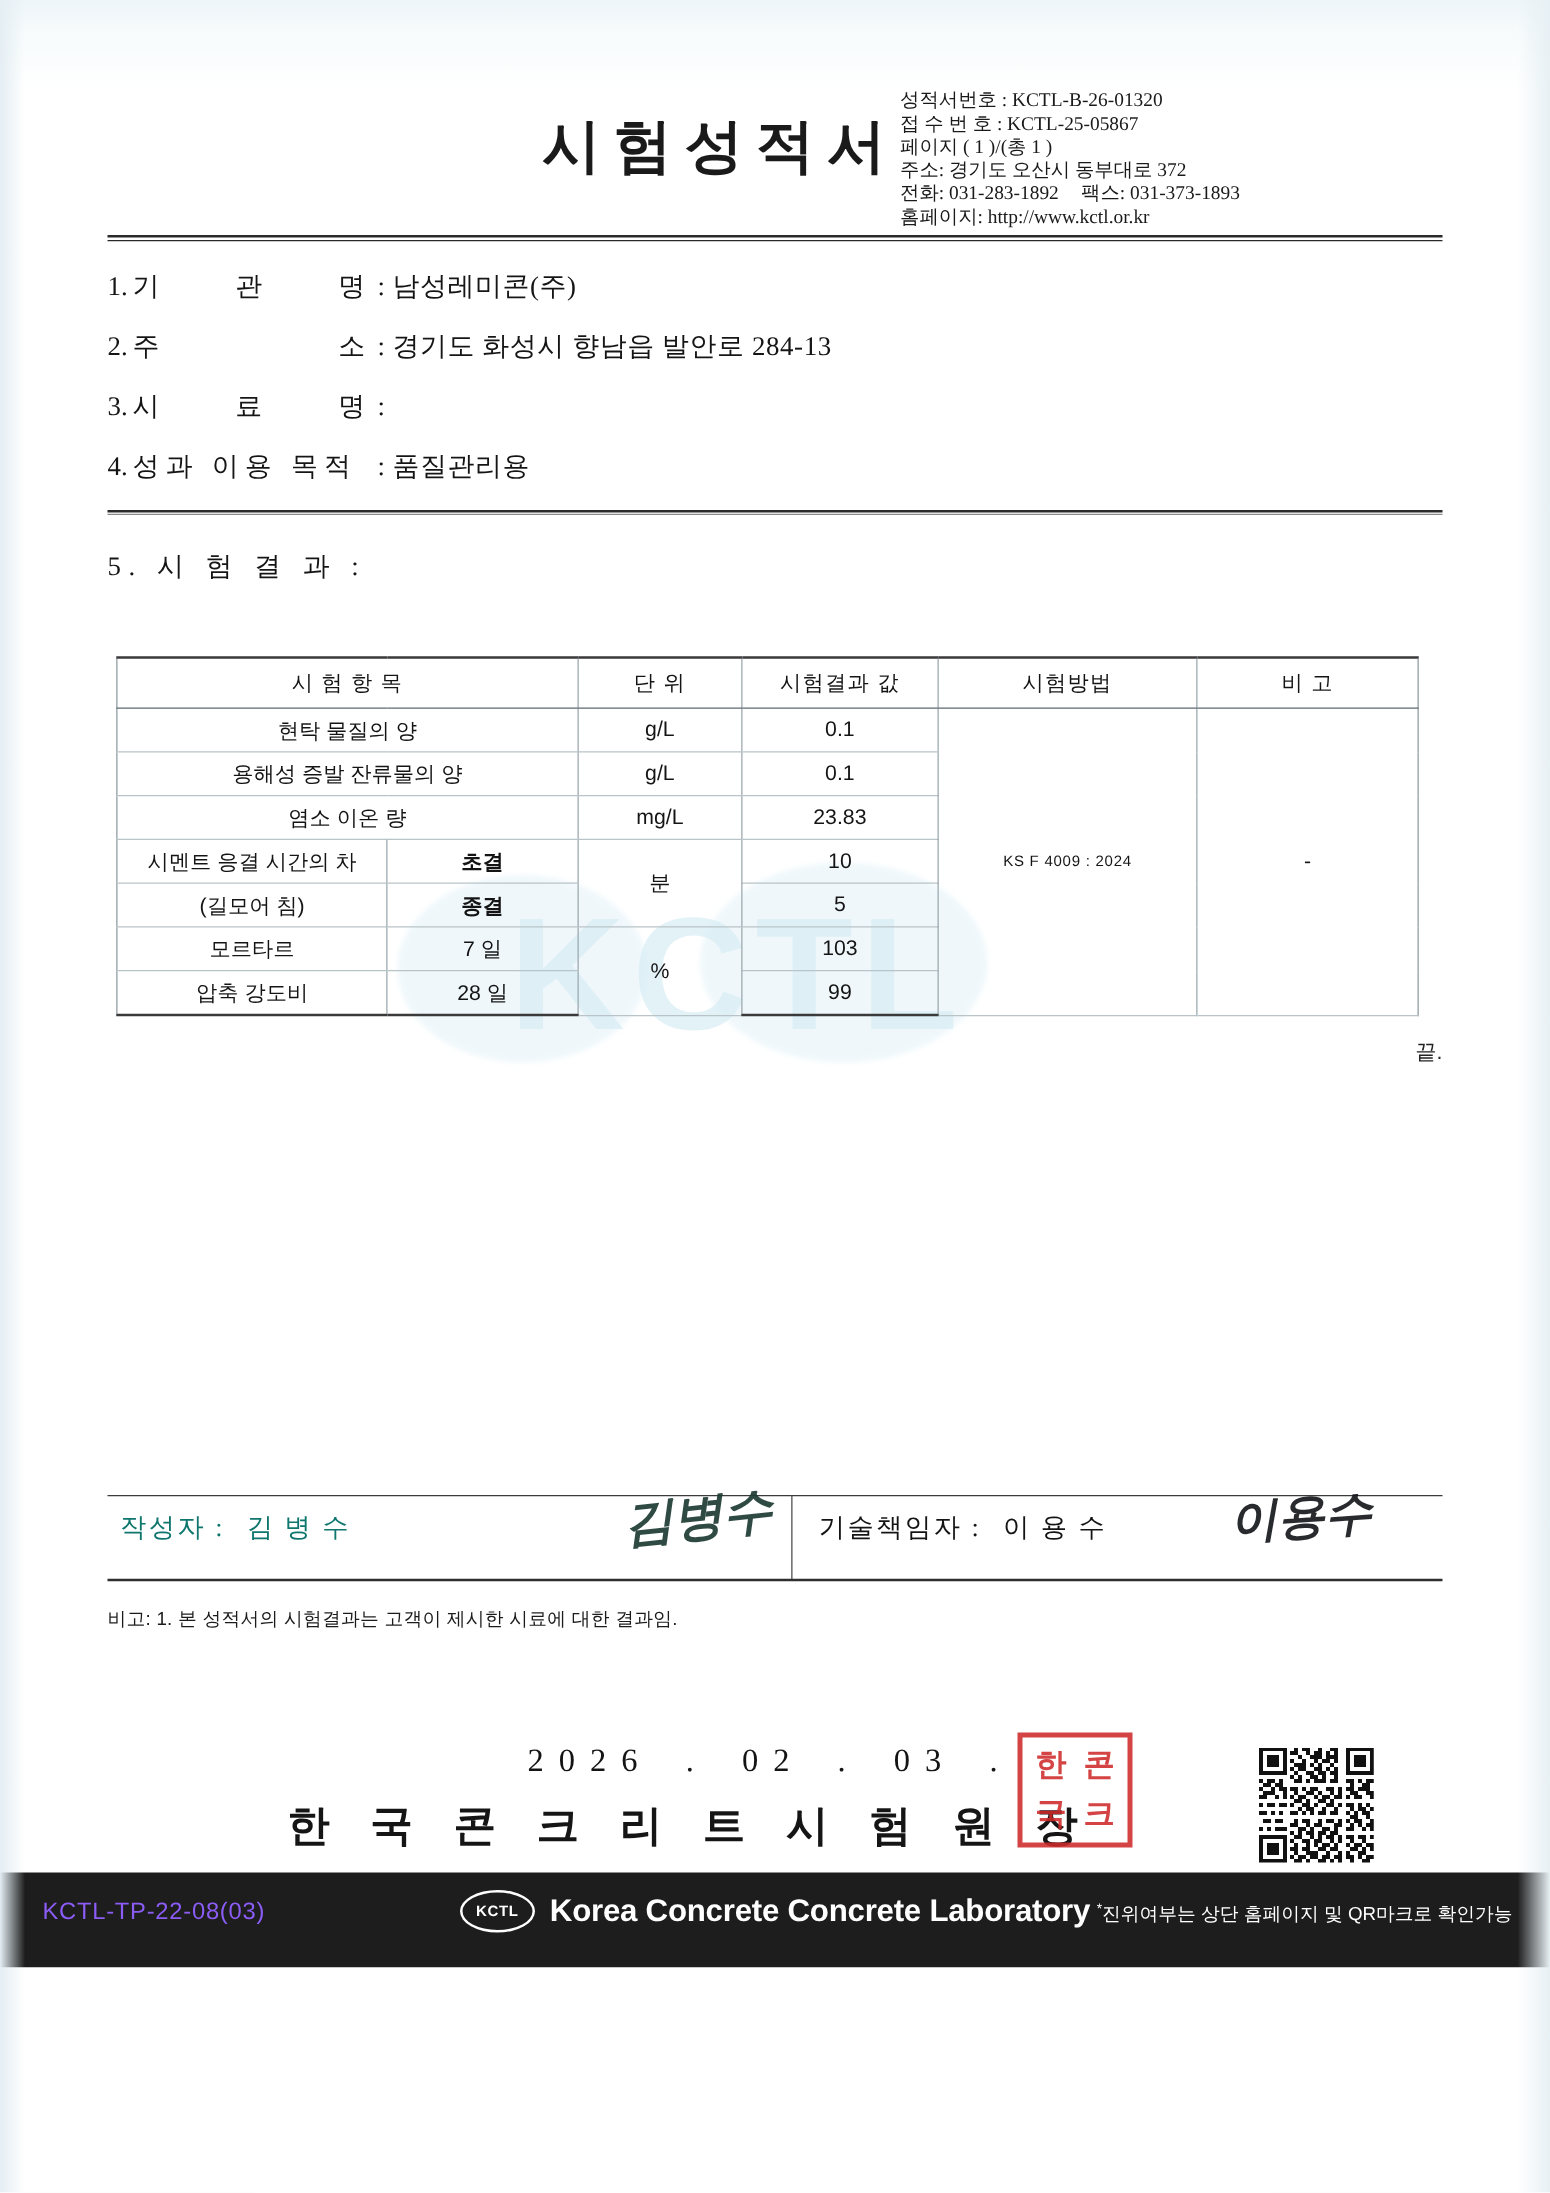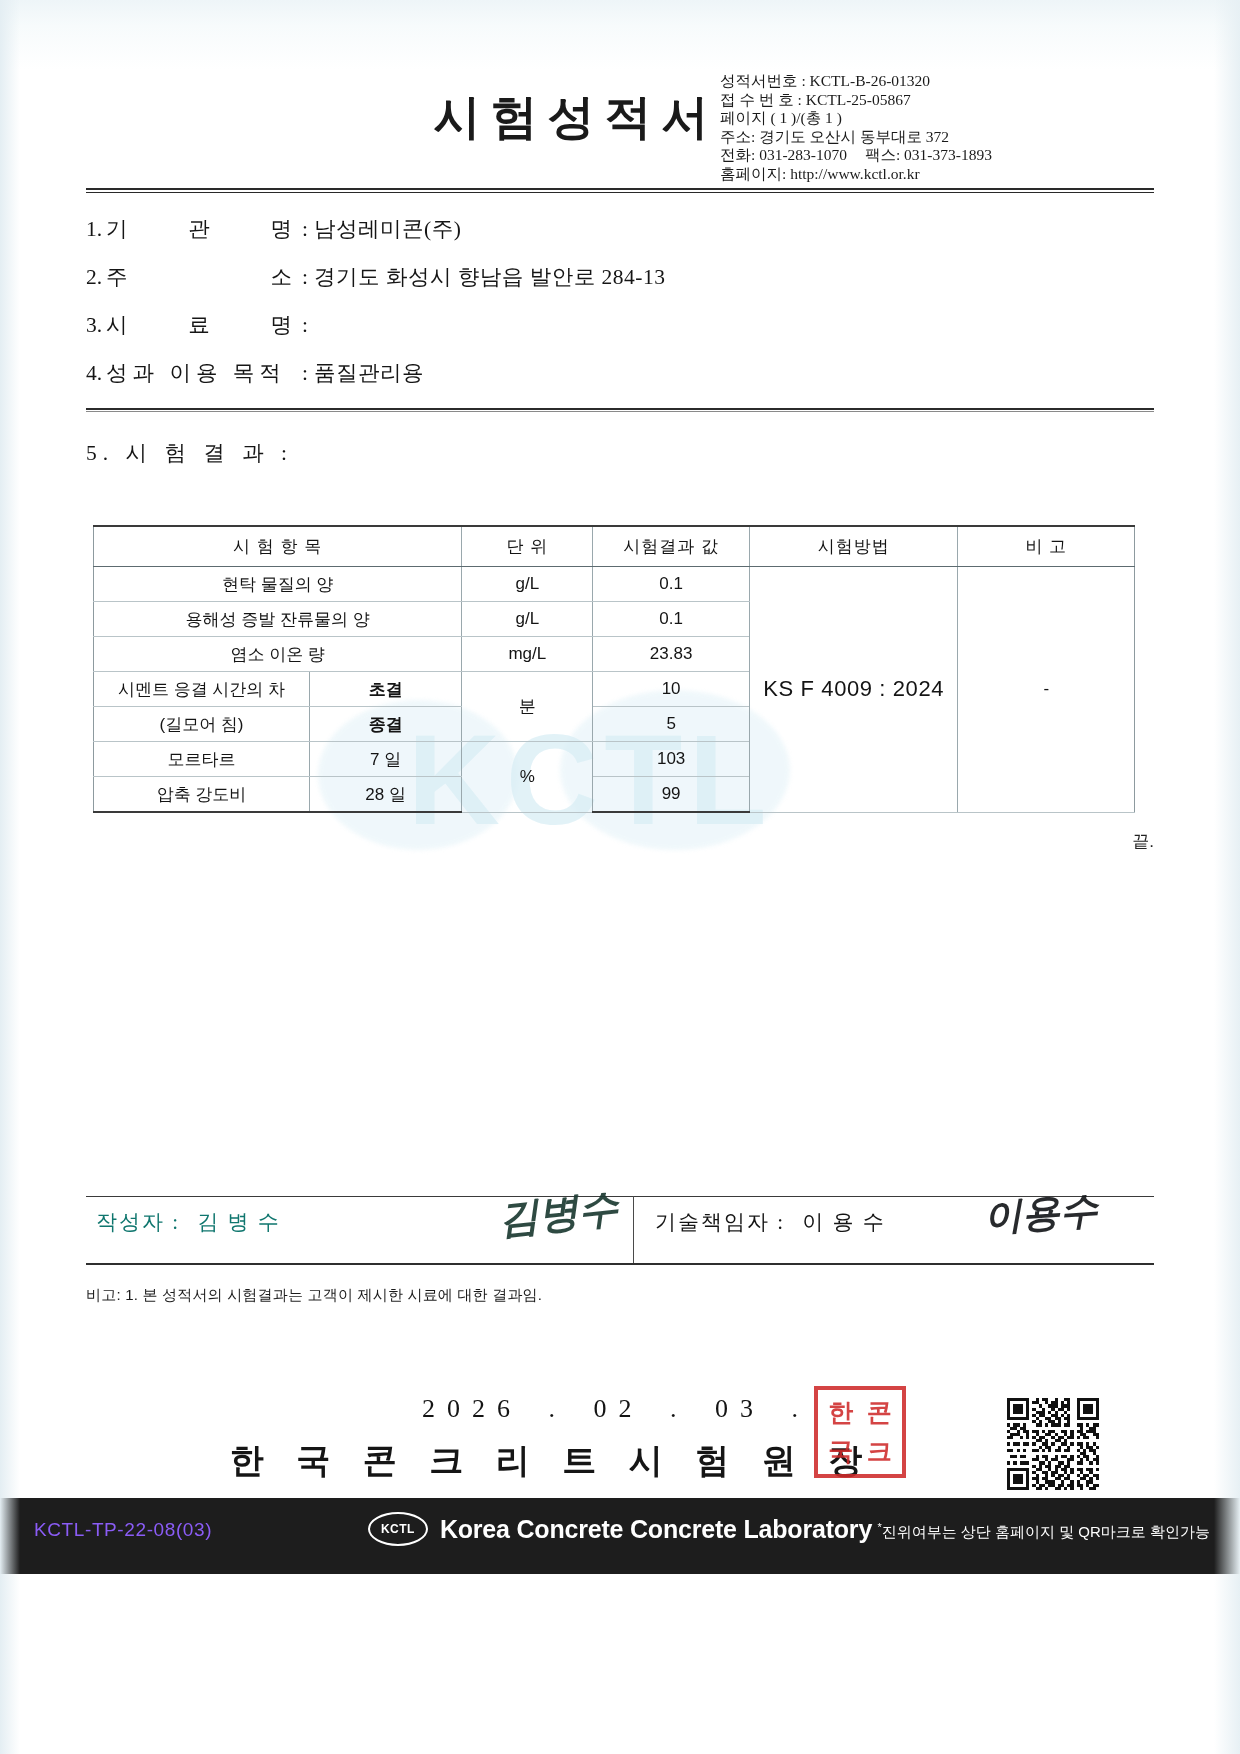--- a/index.html
+++ b/index.html
@@ -227,21 +227,21 @@
   }
   table.results tr:last-child td {
     border-bottom: 2px solid #3a3a3a;
   }
   .th-spaced { letter-spacing: 8px; }
   .th-spaced2 { letter-spacing: 5px; }
   .cell-bold { font-weight: bold; }
   .item-left {
     text-align: center;
   }
-  .col-method { font-size: 22px; letter-spacing: .6px; }
+  .col-method { font-size: 12px; letter-spacing: .6px; }
 
   
   table.results tr td:first-child,
   table.results tr th:first-child { border-left: 1px solid #8d9a9f; }
   table.results tr td:last-child,
   table.results tr th:last-child { border-right: 1px solid #8d9a9f; }
 
   .end-mark {
     position: absolute;
     right: 86px;
@@ -491,21 +491,21 @@
       <div>
         <span class="lbl">페이지</span>
         <span>( 1 )/(총  1 )</span>
       </div>
       <div>
         <span class="lbl">주소:</span>
         <span>경기도 오산시 동부대로 372</span>
       </div>
       <div>
         <span class="lbl">전화:</span>
-        <span>031-283-1070</span>
+        <span>031-283-1892</span>
         <span class="lbl" style="margin-left:14px;">팩스:</span>
         <span>031-373-1893</span>
       </div>
       <div>
         <span class="lbl">홈페이지:</span>
         <span>http://www.kctl.or.kr</span>
       </div>
     </div>
   </div>
 

